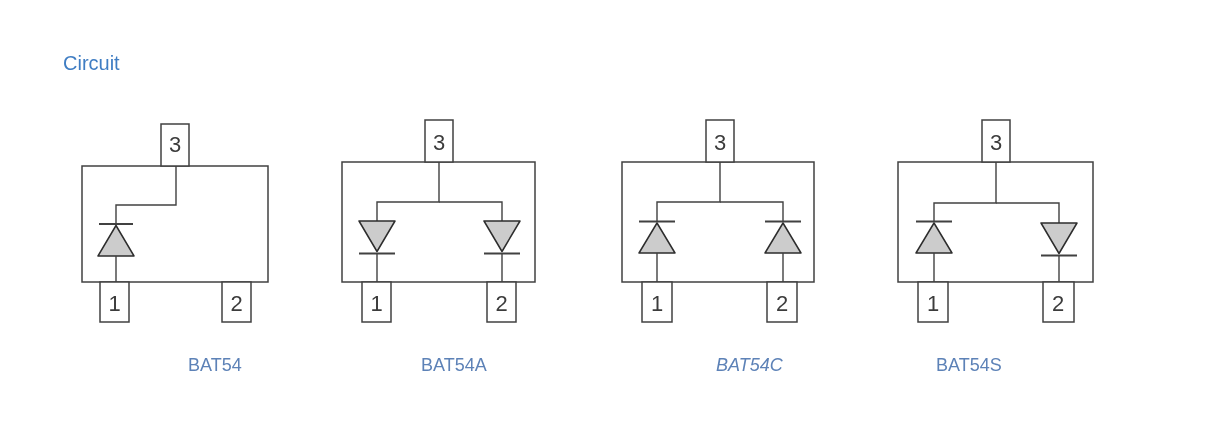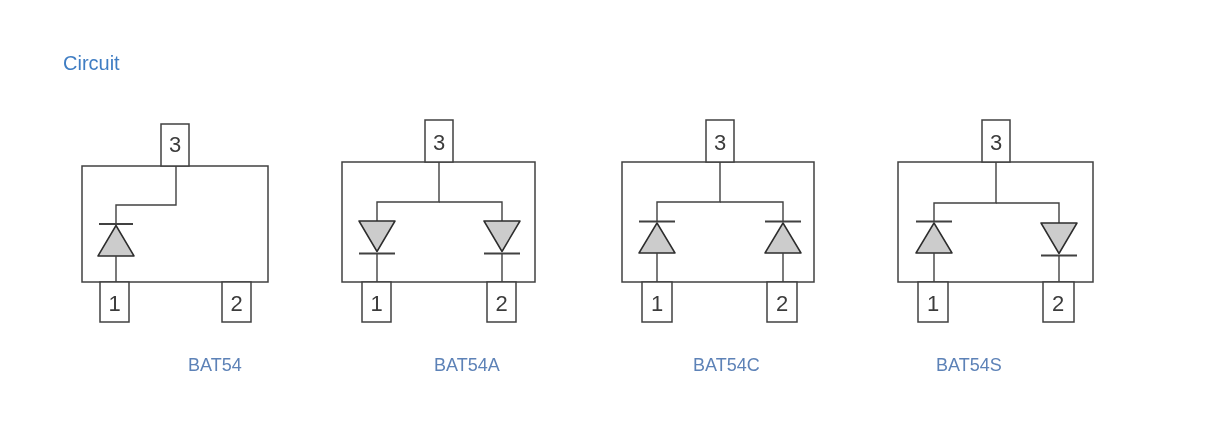--- a/index.html
+++ b/index.html
@@ -30,22 +30,22 @@
   }
   .part-label {
     position: absolute;
     top: 356px;
     font-size: 18px;
     line-height: 18px;
     color: var(--c-label, #5d82b7);
     white-space: nowrap;
   }
   .lbl-0 { left: 153px; margin-left: 35px; }
-  .lbl-1 { left: 434px; }
-  .lbl-2 { left: 693px; }
+  .lbl-1 { left: 421px; }
+  .lbl-2 { left: 716px; font-style: italic; }
   .lbl-3 { left: 936px; }
 
   
   .box {
     fill: #ffffff;
     stroke: var(--c-outline, #414141);
     stroke-width: 1.5;
   }
   .wire {
     fill: none;

